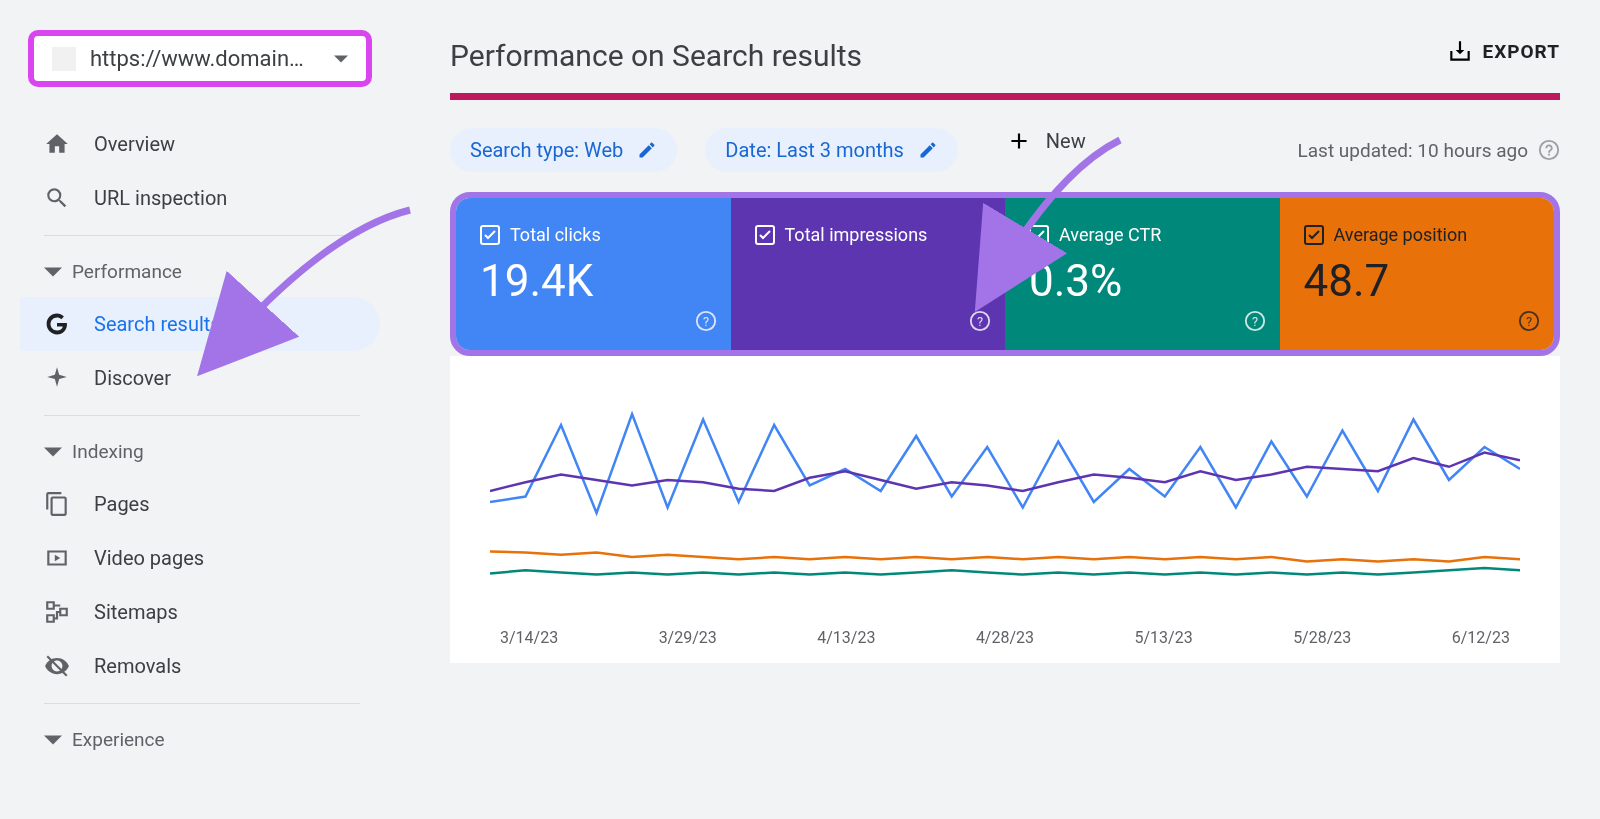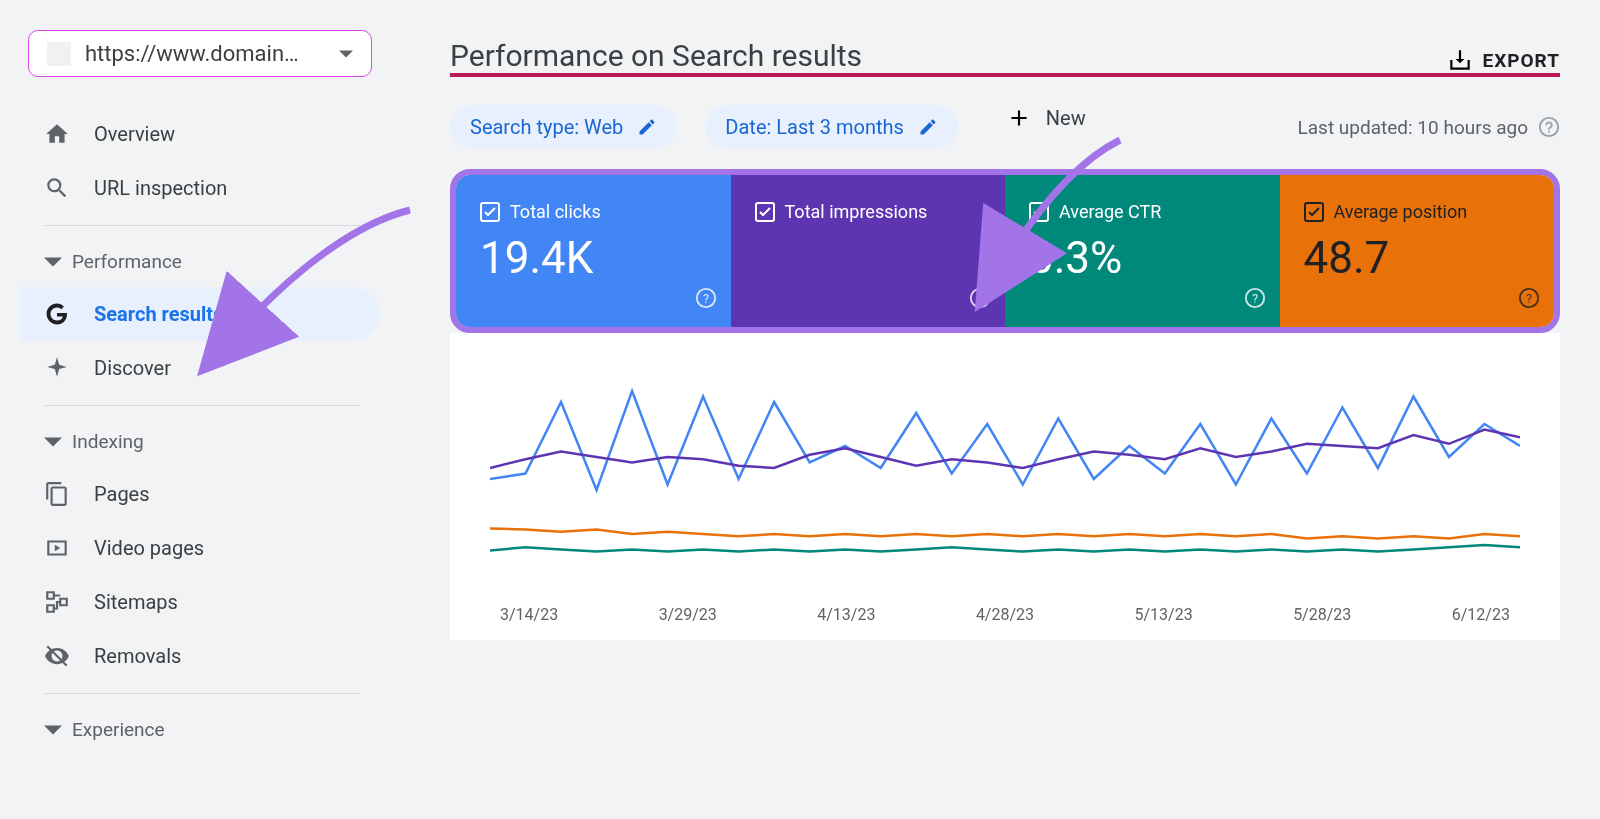--- a/index.html
+++ b/index.html
@@ -1,31 +1,31 @@
 <!DOCTYPE html>
 <html><head>
 <meta charset="utf-8">
 <style>
 *{box-sizing:border-box;margin:0;padding:0;font-family:Roboto,Arial,sans-serif}
 body{background:#f1f3f4;color:#202124;width:1600px;height:819px;overflow:hidden}
 .app{display:flex;height:100%}
 .sidebar{width:400px;padding:30px 0 0 20px;flex-shrink:0}
-.property{display:flex;align-items:center;border:1px solid #d946ef;border-radius:10px;padding:10px 18px;margin:0 28px 30px 8px;background:#fff;cursor:pointer}
+.property{display:flex;align-items:center;border:6px solid #d946ef;border-radius:10px;padding:10px 18px;margin:0 28px 30px 8px;background:#fff;cursor:pointer}
 .property .favicon{width:24px;height:24px;background:#f1f1f1;margin-right:14px}
 .property .url{font-size:22px;color:#3c4043;flex:1;white-space:nowrap;overflow:hidden;text-overflow:ellipsis}
 .property svg{fill:#5f6368}
 .nav-item{display:flex;align-items:center;padding:14px 24px;font-size:20px;color:#3c4043;cursor:pointer;border-radius:0 40px 40px 0;margin-right:20px}
-.nav-item.selected{background:#e8f0fe;color:#1a73e8;font-weight:700}
+.nav-item.selected{background:#e8f0fe;color:#1a73e8;font-weight:400}
 .nav-item svg{width:26px;height:26px;margin-right:24px;fill:#5f6368}
 .nav-item.selected svg{fill:#1a73e8}
 .nav-section{display:flex;align-items:center;padding:14px 24px;font-size:19px;color:#5f6368;cursor:pointer}
 .nav-section svg{width:18px;height:18px;margin-right:10px;fill:#5f6368}
 .divider{height:1px;background:#dadce0;margin:10px 40px 10px 24px}
 .main{flex:1;padding:38px 40px 0 50px;position:relative}
-.header{display:flex;align-items:flex-end;justify-content:space-between;border-bottom:4px solid #be185d;}
+.header{display:flex;align-items:flex-start;justify-content:space-between;border-bottom:7px solid #be185d;padding-bottom:20px}
 .page-title{font-size:30px;color:#3c4043;font-weight:400}
 .export{display:flex;align-items:center;font-size:19px;font-weight:700;letter-spacing:1px;cursor:pointer}
 .export svg{width:26px;height:26px;margin-right:10px}
 .filters{display:flex;align-items:center;justify-content:space-between;padding:28px 0 20px}
 .filters-left{display:flex;align-items:flex-start;gap:28px}
 .chip{display:flex;align-items:center;background:#e8f0fe;color:#1967d2;padding:10px 20px;border-radius:30px;font-size:20px;cursor:pointer}
 .chip svg{width:20px;height:20px;margin-left:14px;fill:#1967d2}
 .add-new{display:flex;align-items:center;cursor:pointer;font-size:20px;color:#3c4043;margin-left:20px}
 .add-new svg{width:26px;height:26px;margin-right:14px}
 .updated{font-size:19px;color:#5f6368;display:flex;}

